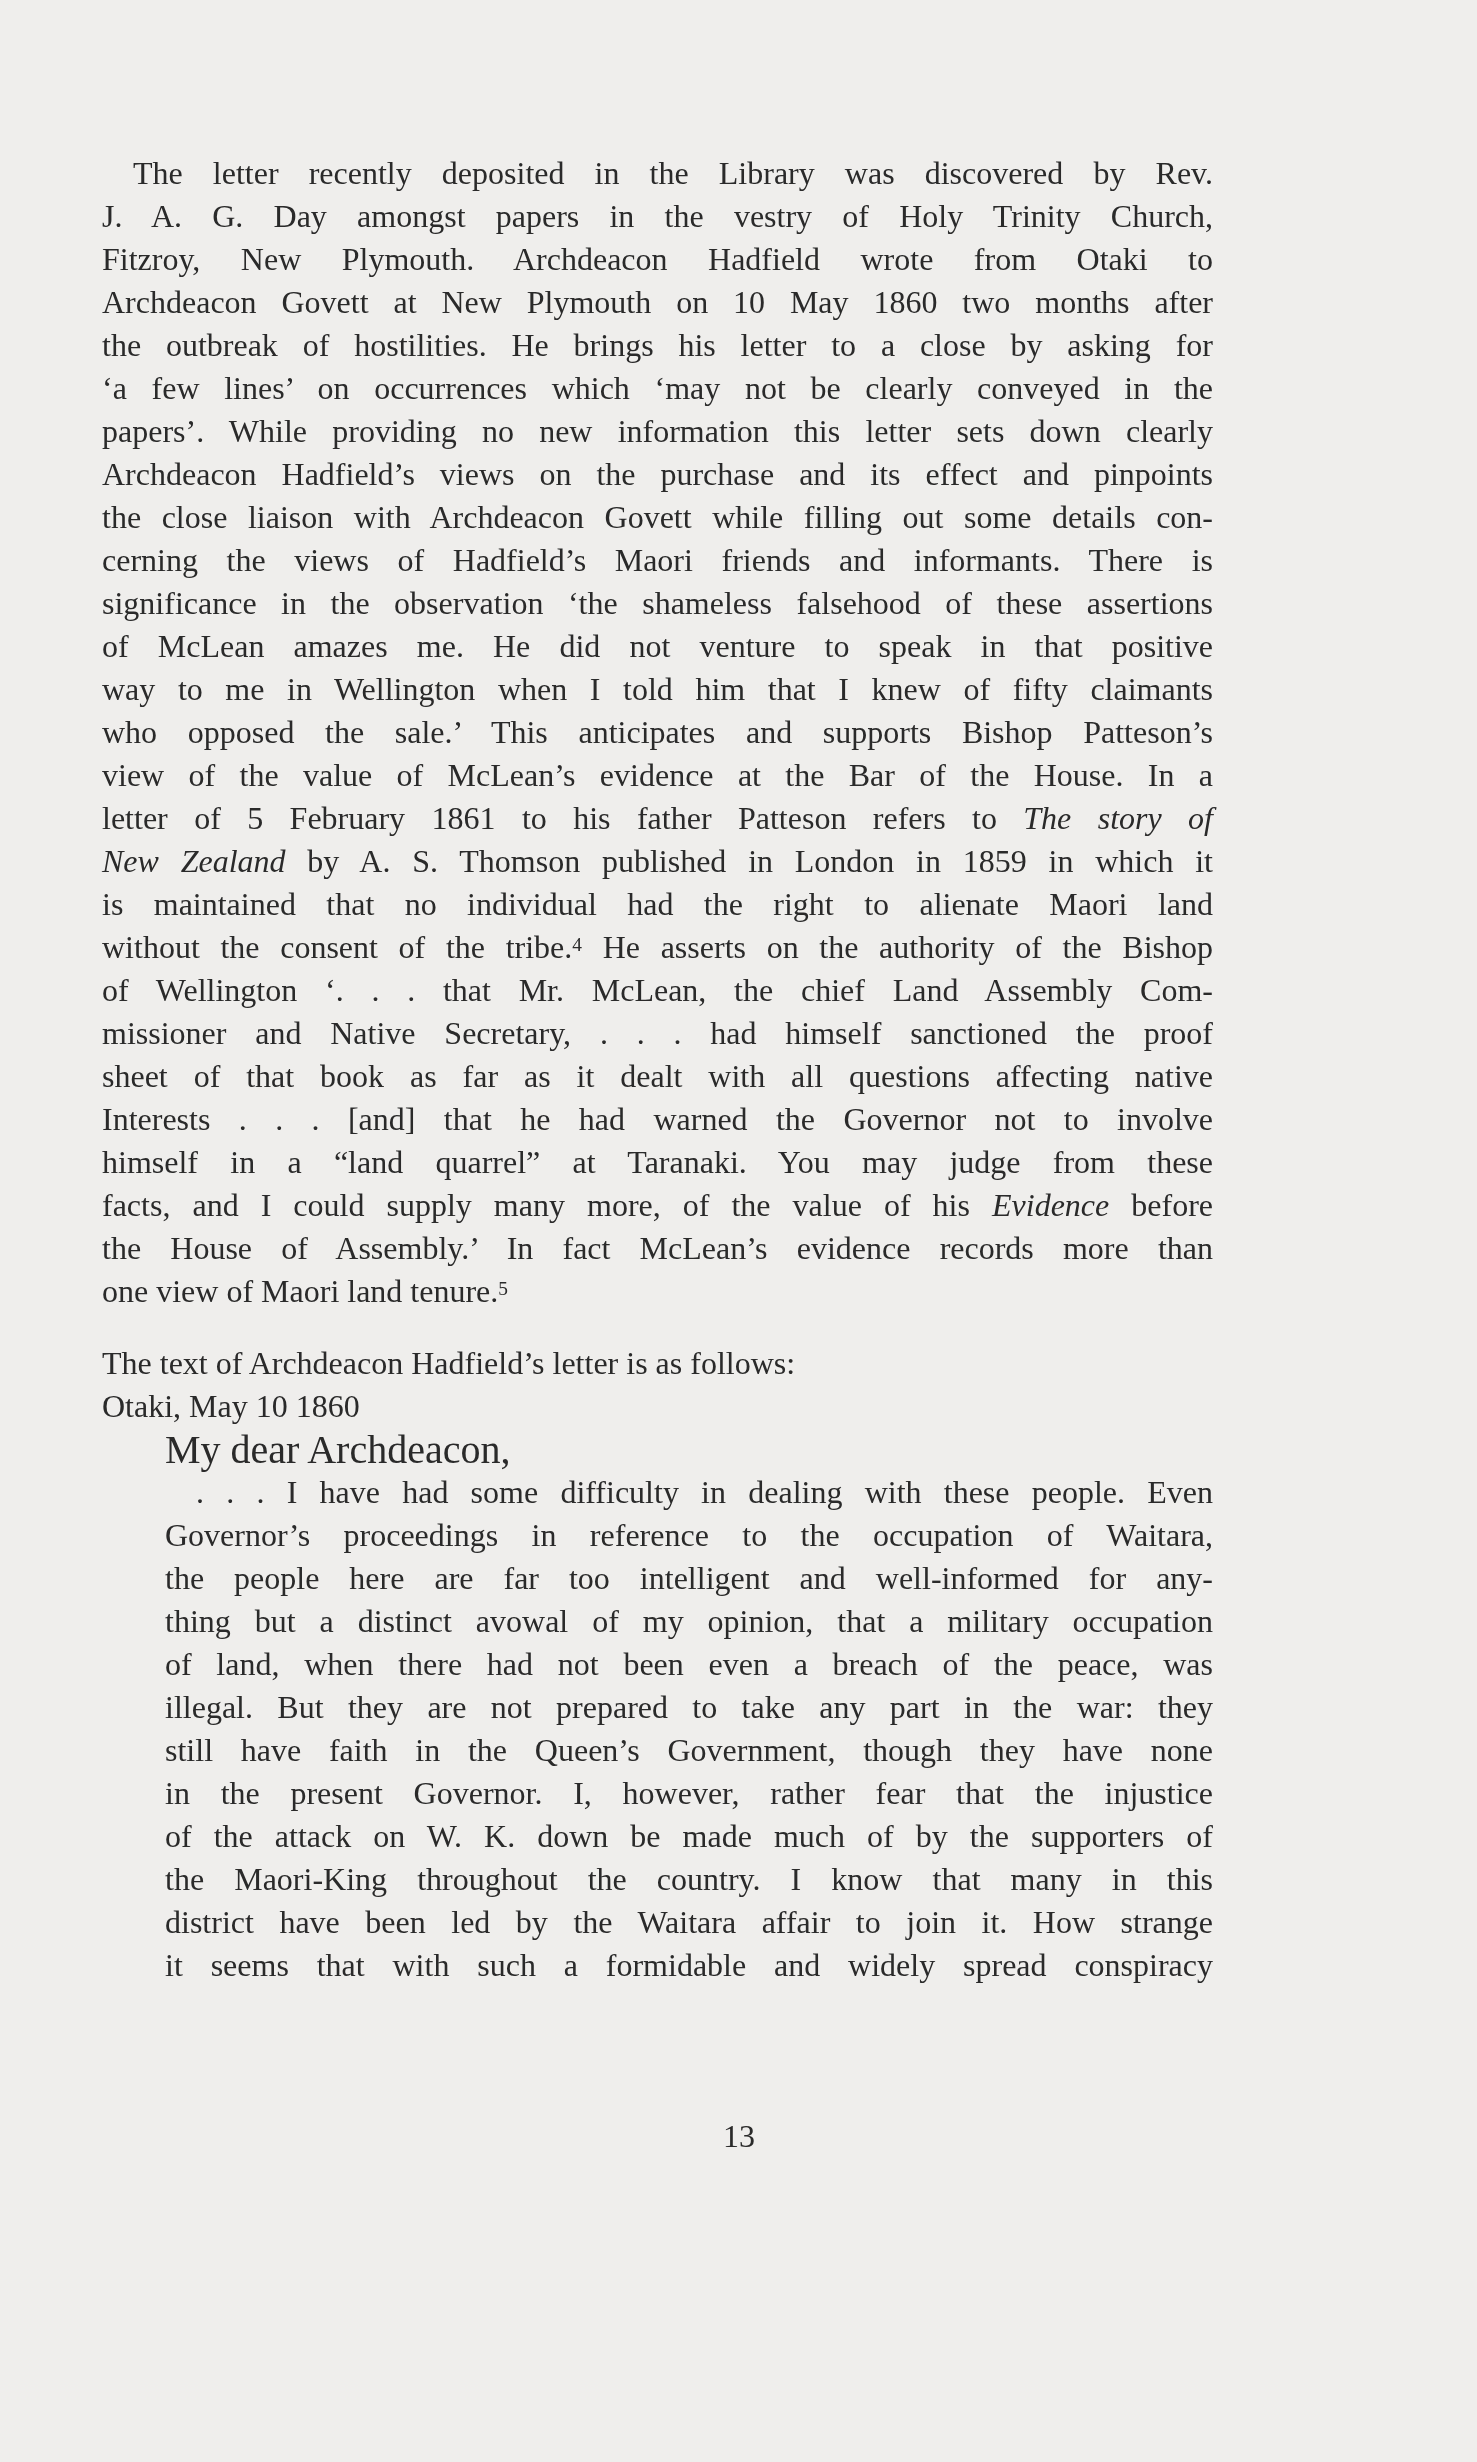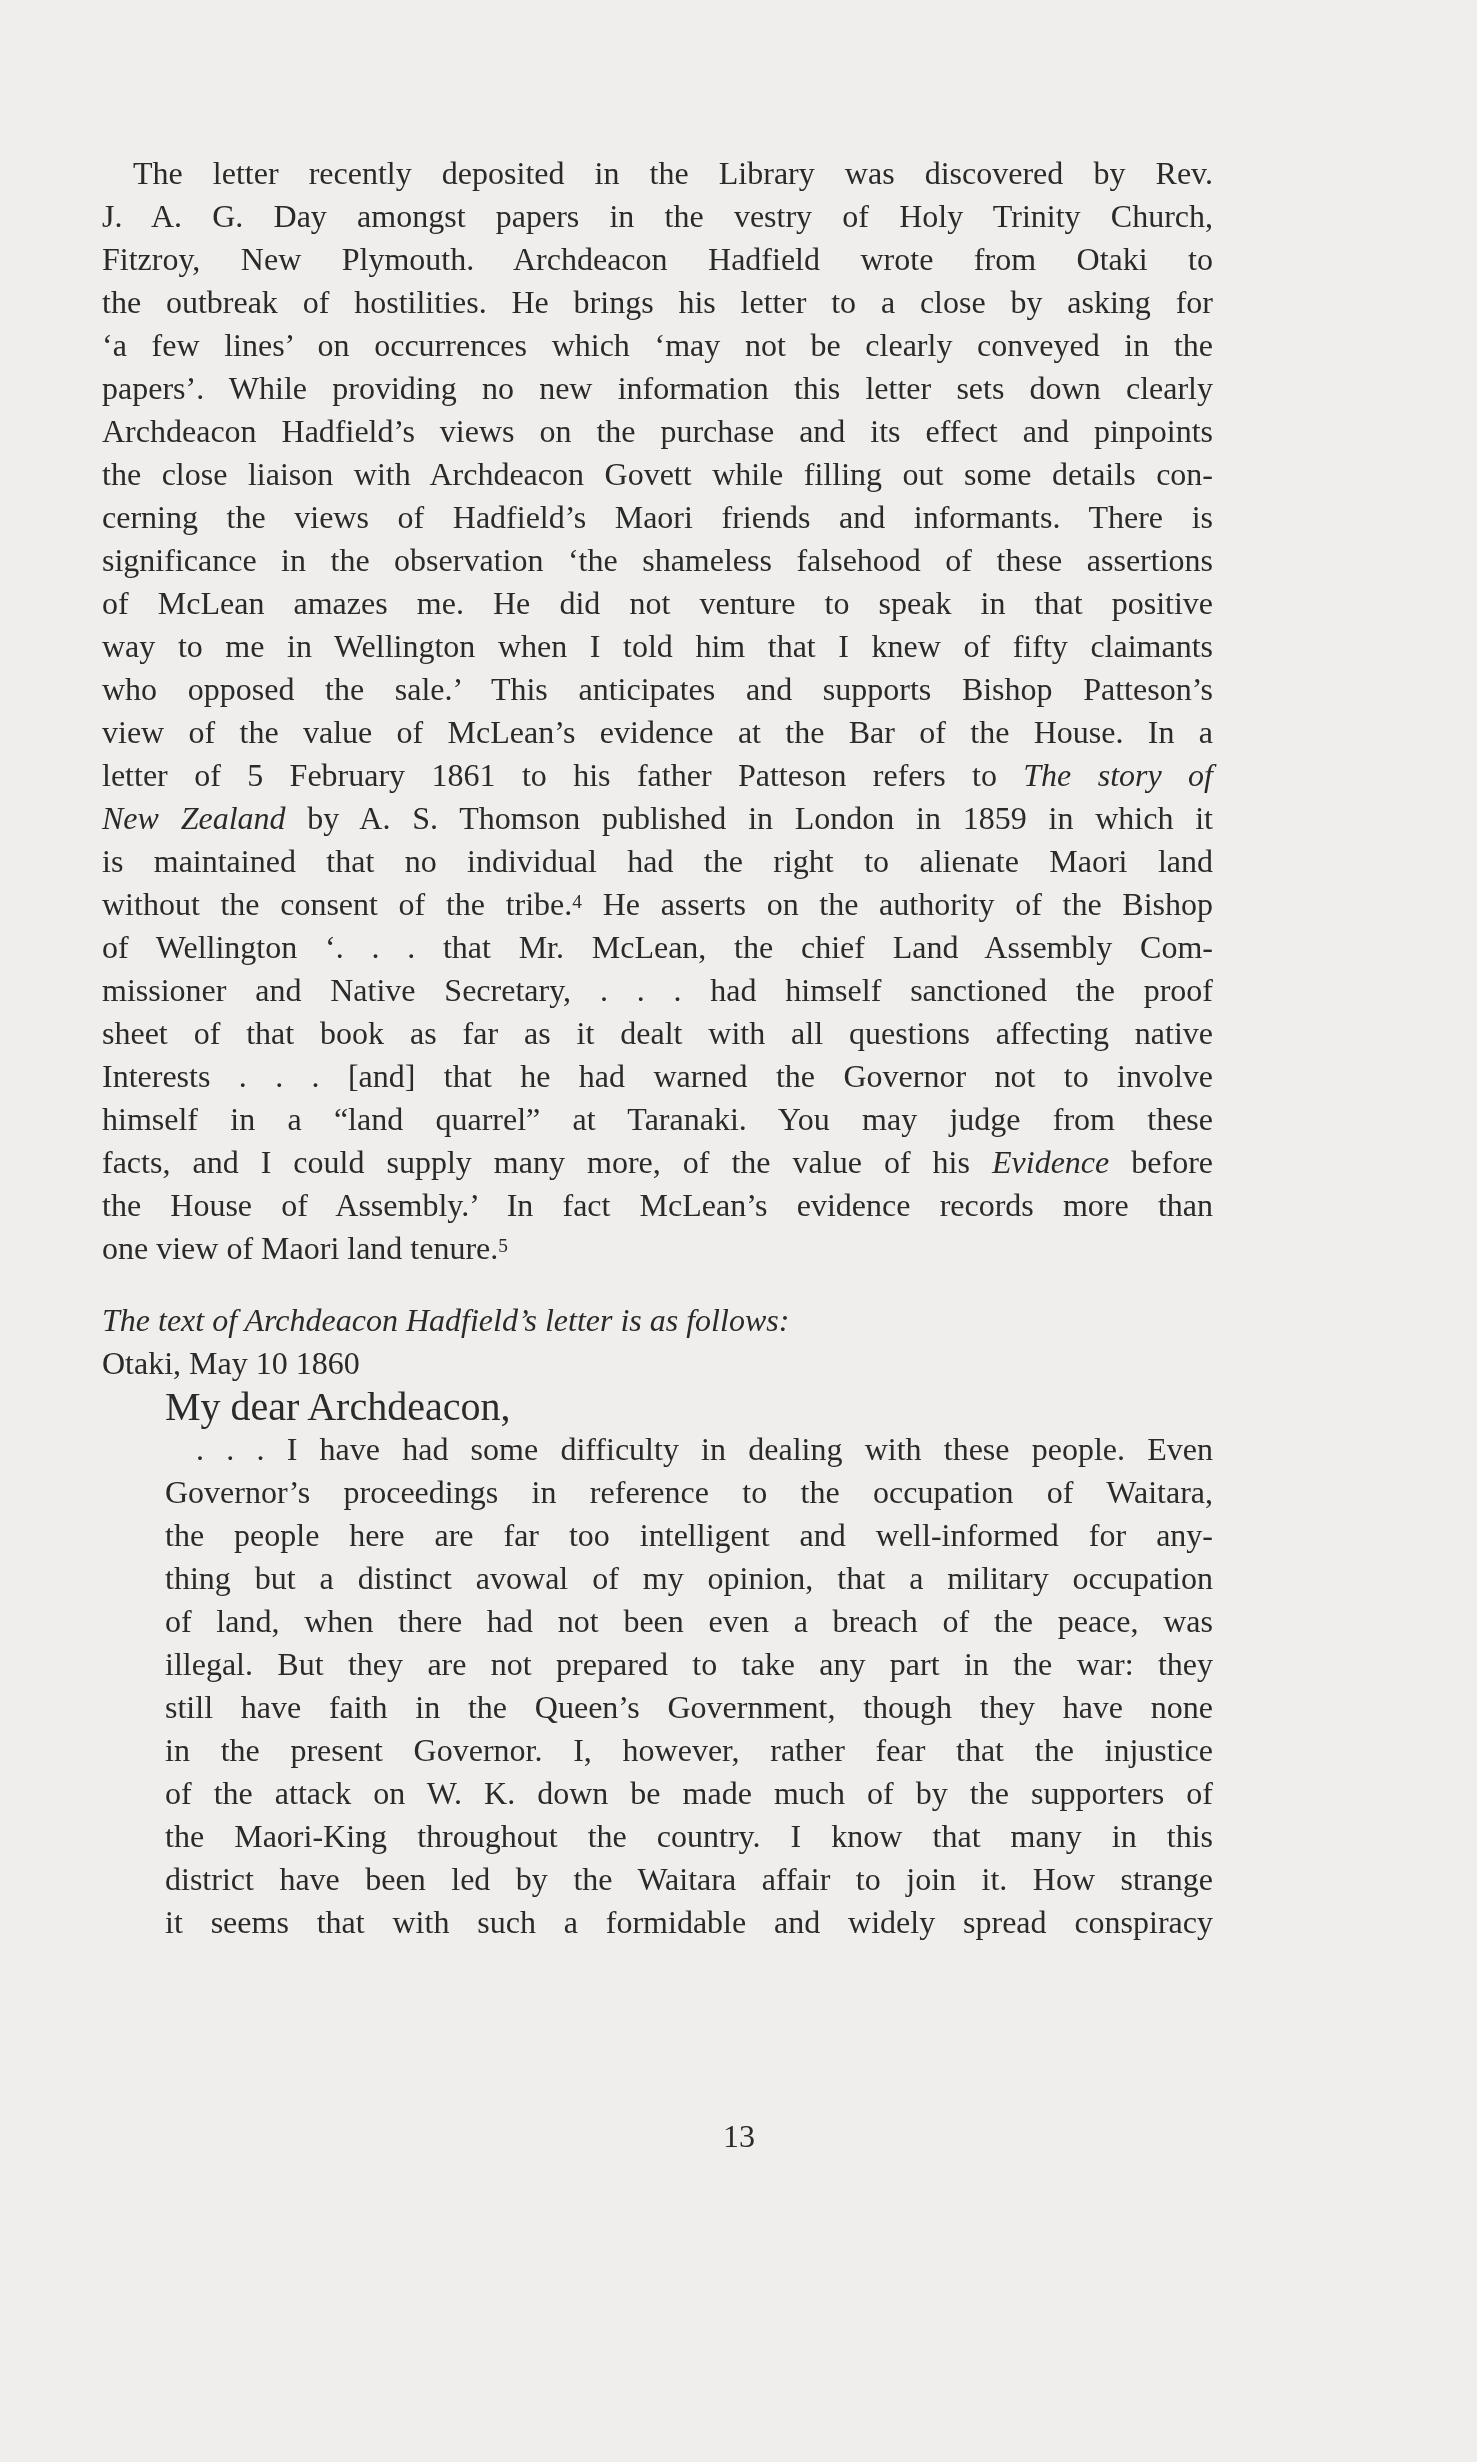--- a/index.html
+++ b/index.html
@@ -7,38 +7,39 @@
     width:1478px; height:2462px;
     background:#efeeec;
     font-family:"Liberation Serif","DejaVu Serif",serif;
     color:#2a2a2a;
     position:relative;
     overflow:hidden;
   }
   .page { position:absolute; left:102px; top:152px; width:1111px; }
   .para { font-size:32px; line-height:43px; text-align:justify; margin:0; }
   .para .line { display:block; text-align:justify; text-align-last:justify; white-space:nowrap; }
-  .indent { text-indent:31px;font-style:italic; }
+  .indent { text-indent:31px; }
   .lead { margin-top:0; }
   .intro { margin-top:29px; }
   .date { font-size:32px; line-height:43px; margin:0; }
   .letter { margin-left:63px; }
   .salutation { font-size:40px; line-height:43px; margin:0; }
   sup { font-size:19.4px; vertical-align:top; position:relative; top:-2.6px; }
   .pagenum { position:absolute; top:2118px; left:0; width:100%; text-align:center; font-size:32px; }
   i { font-style:italic; }
 </style>
 </head>
 <body>
 
 <div class="page">
   <div class="para lead">
     <span class="line" style="text-indent:31px">The letter recently deposited in the Library was discovered by Rev.</span>
     <span class="line">J. A. G. Day amongst papers in the vestry of Holy Trinity Church,</span>
     <span class="line">Fitzroy, New Plymouth. Archdeacon Hadfield wrote from Otaki to</span>
+    <span class="line">Archdeacon Govett at New Plymouth on 10 May 1860 two months after</span>
     <span class="line">the outbreak of hostilities. He brings his letter to a close by asking for</span>
     <span class="line">‘a few lines’ on occurrences which ‘may not be clearly conveyed in the</span>
     <span class="line">papers’. While providing no new information this letter sets down clearly</span>
     <span class="line">Archdeacon Hadfield’s views on the purchase and its effect and pinpoints</span>
     <span class="line">the close liaison with Archdeacon Govett while filling out some details con-</span>
     <span class="line">cerning the views of Hadfield’s Maori friends and informants. There is</span>
     <span class="line">significance in the observation ‘the shameless falsehood of these assertions</span>
     <span class="line">of McLean amazes me. He did not venture to speak in that positive</span>
     <span class="line">way to me in Wellington when I told him that I knew of fifty claimants</span>
     <span class="line">who opposed the sale.’ This anticipates and supports Bishop Patteson’s</span>

